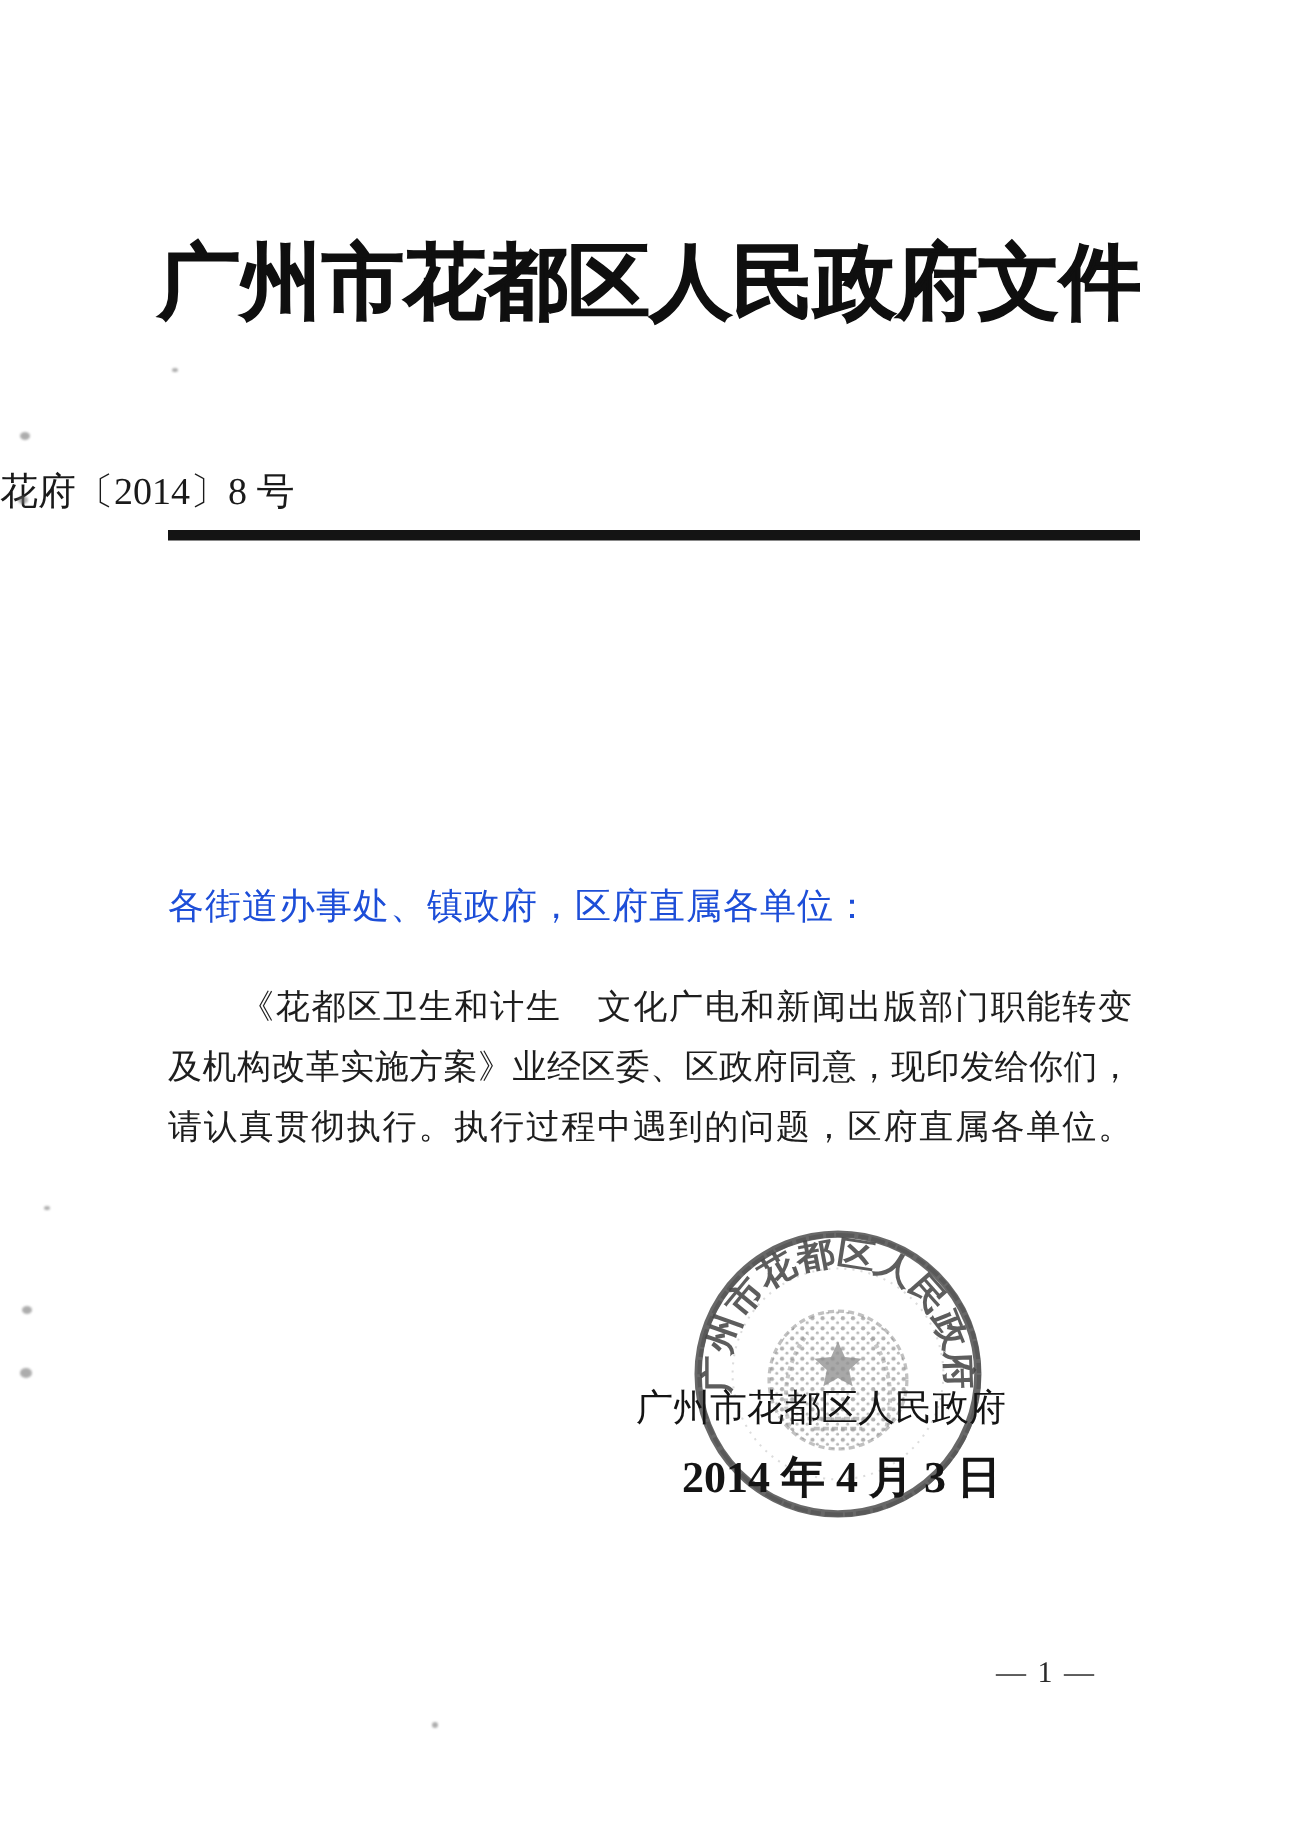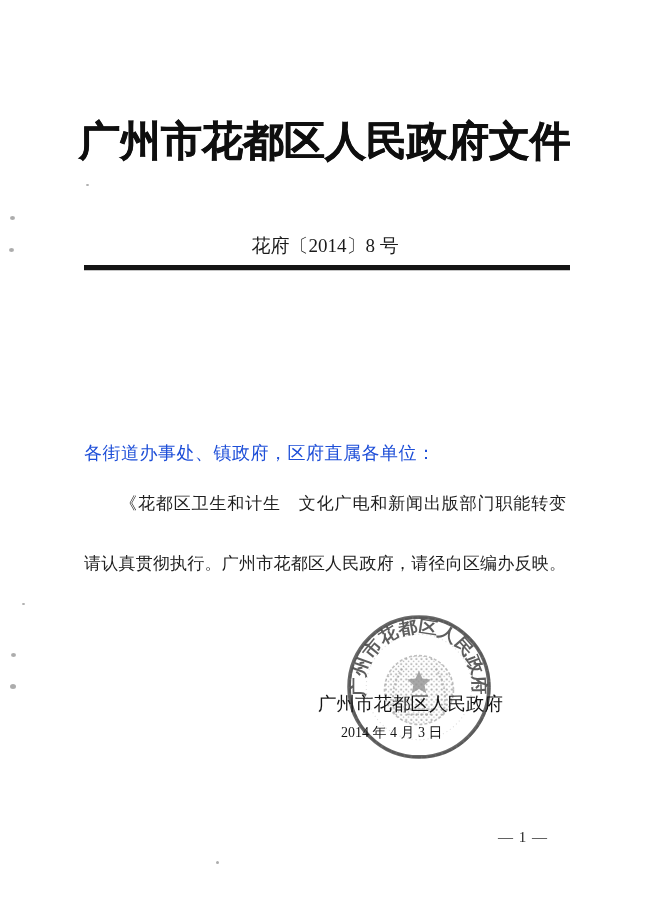--- a/index.html
+++ b/index.html
@@ -23,21 +23,20 @@
     font-size: 41px;
     font-weight: 900;
     letter-spacing: 0px;
     color: #0f0f0f;
     -webkit-text-stroke: 0.6px #0f0f0f;
   }
 
   .doc-number {
     position: absolute;
     top: 233px; left: 0; width: 650px;
-    text-align: center;
     font-size: 19px;
     color: #1a1a1a;
   }
 
   .header-rule {
     position: absolute;
     left: 84px; top: 265px;
     width: 489px; height: 5px;
     background: #141414;
     box-shadow: 0 0.5px 0 rgba(20,20,20,0.5);
@@ -88,23 +87,24 @@
     left: 318px; top: 691px;
     font-size: 18.5px;
     color: #141414;
     z-index: 3;
     letter-spacing: 0px;
   }
 
   .issue-date {
     position: absolute;
     left: 341px; top: 724px;
-    font-size: 14px;
+    font-size: 22px;
     color: #141414;
     z-index: 3;
+    font-weight: bold;
   }
 
   .page-number {
     position: absolute;
     left: 498px; top: 829px;
     font-size: 15px;
     letter-spacing: 1px;
     color: #2a2a2a;
   }
 
@@ -131,21 +131,22 @@
   <div class="doc-title">广州市花都区人民政府文件</div>
 
   <div class="doc-number">花府〔2014〕8 号</div>
 
   <div class="header-rule"></div>
 
 
   <div class="salutation">各街道办事处、镇政府，区府直属各单位：</div>
 
   <div class="body-line l1">《花都区卫生和计生　文化广电和新闻出版部门职能转变</div>
-  <div class="body-line l3">请认真贯彻执行。广州市花都区人民政府，请径向区编办反映。</div>
+  <div class="body-line l2">及机构改革实施方案》业经区委、区政府同意，现印发给你们，</div>
+  <div class="body-line l3">请认真贯彻执行。执行过程中遇到的问题，区府直属各单位。</div>
 
   <svg class="official-seal" viewBox="0 0 150 150" xmlns="http://www.w3.org/2000/svg">
     <defs>
       <pattern id="speckle" patternUnits="userSpaceOnUse" width="5" height="5">
         <circle cx="1.4" cy="1.5" r="1.05" fill="#4a4a4a"></circle>
         <circle cx="3.8" cy="3.7" r="0.75" fill="#5a5a5a"></circle>
       </pattern>
       <path id="sealArc" d="M 20.8 83.4 A 54 54 0 1 1 127.2 83.4" fill="none"></path>
     </defs>
 

